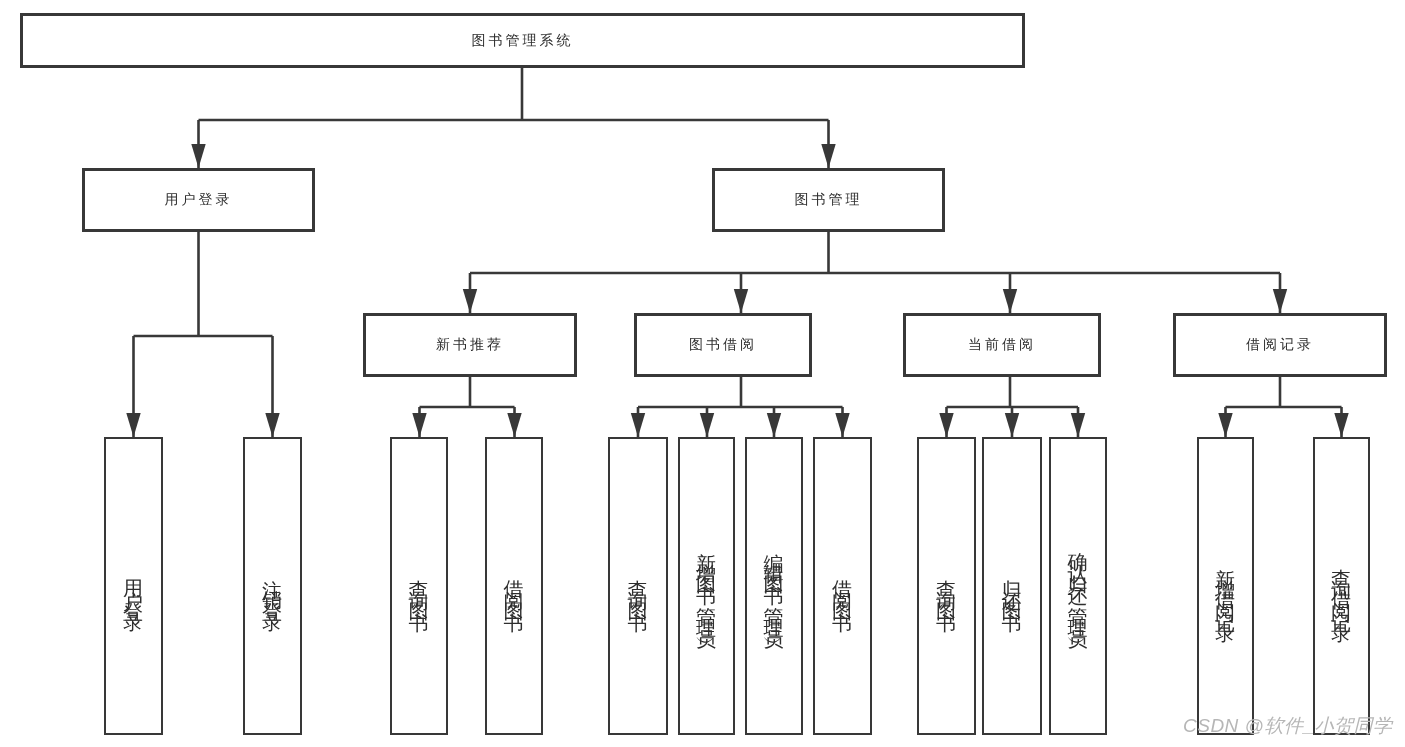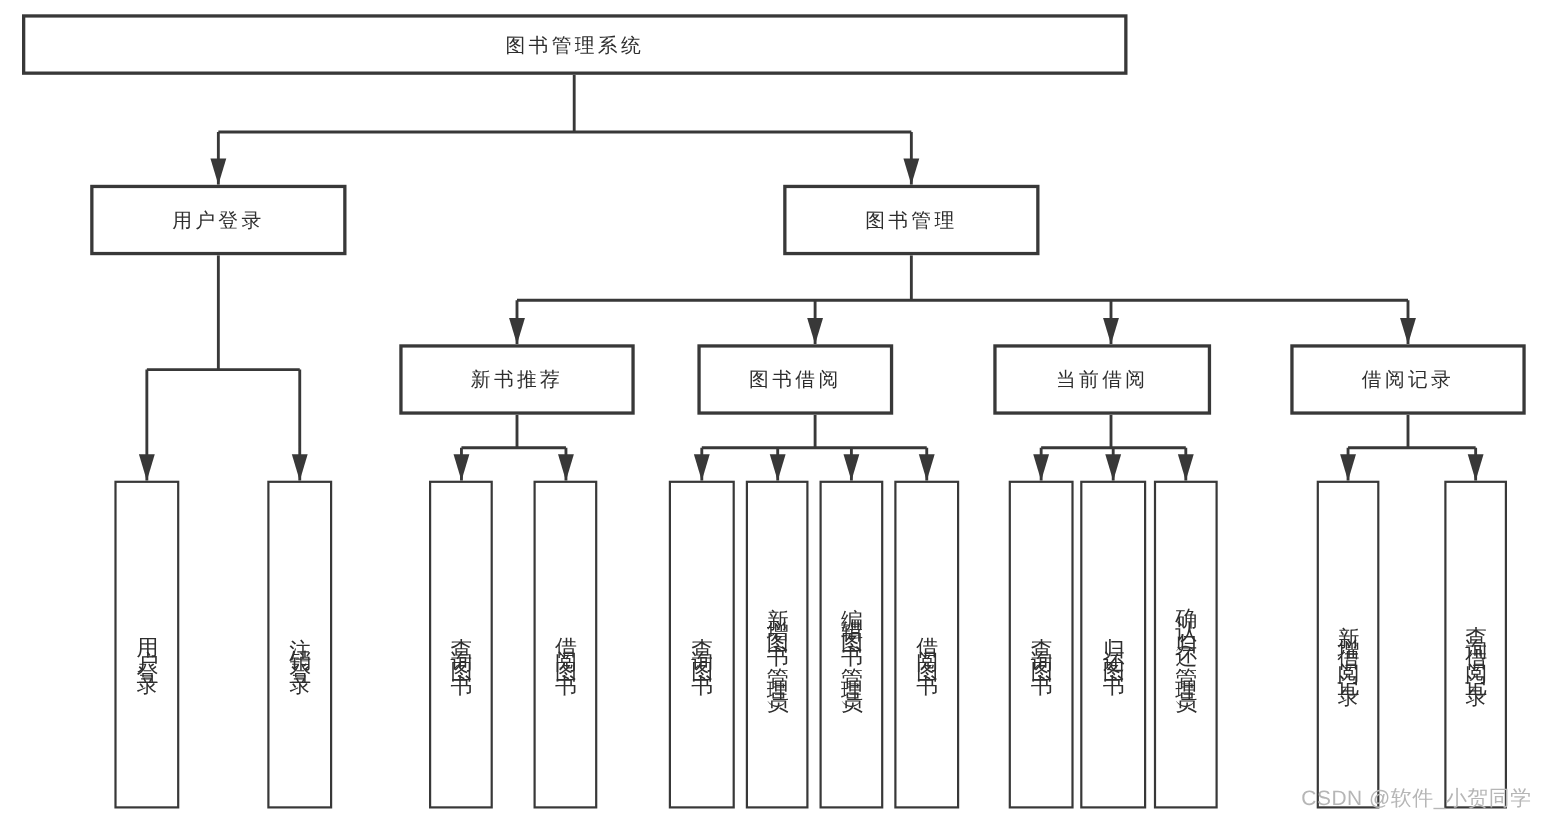--- a/index.html
+++ b/index.html
@@ -21,39 +21,40 @@
     position: absolute;
     box-sizing: border-box;
     background: #ffffff;
     border: 3px solid #383838;
     display: flex;
     align-items: center;
     justify-content: center;
     color: #2e2e2e;
     z-index: 2;
   }
-  .node.h { font-size: 18px; letter-spacing: 3px; white-space: nowrap; }
+  .node.h { font-size: 14px; letter-spacing: 3px; white-space: nowrap; }
   .node.leaf { border-width: 2.5px; }
   .vtext {
     writing-mode: vertical-rl;
     text-orientation: mixed;
     font-size: 20px;
     line-height: 1;
     letter-spacing: 11px;
     white-space: nowrap;
   }
   .watermark {
     position: absolute;
     left: 1183px;
     top: 713px;
     font-size: 19px;
     letter-spacing: 0.5px;
     color: #b6b6b6;
     z-index: 5;
     white-space: nowrap;
+    font-style: italic;
   }
 </style>
 </head>
 <body>
 
 <div class="stage">
 
   <svg class="connectors" width="1405" height="747" viewBox="0 0 1405 747" xmlns="http://www.w3.org/2000/svg">
       <path d="M522,68V120 M198.5,120H828.5 M198.5,120V168 M828.5,120V168 M198.5,232V336 M133.5,336H272.5 M133.5,336V437 M272.5,336V437 M828.5,232V273 M470,273H1280 M470,273V313 M741,273V313 M1010,273V313 M1280,273V313 M470,377V407 M419.5,407H514.5 M419.5,407V437 M514.5,407V437 M741,377V407 M638,407H842.5 M638,407V437 M707,407V437 M774,407V437 M842.5,407V437 M1010,377V407 M946.5,407H1078 M946.5,407V437 M1012,407V437 M1078,407V437 M1280,377V407 M1225.5,407H1341.5 M1225.5,407V437 M1341.5,407V437" fill="none" stroke="#383838" stroke-width="2.6"></path>
       <polygon points="191.3,144 205.7,144 198.5,168" fill="#383838"></polygon>

